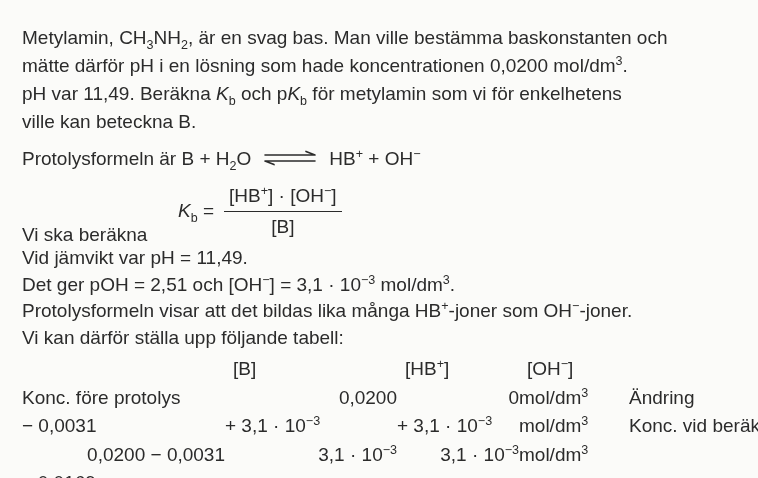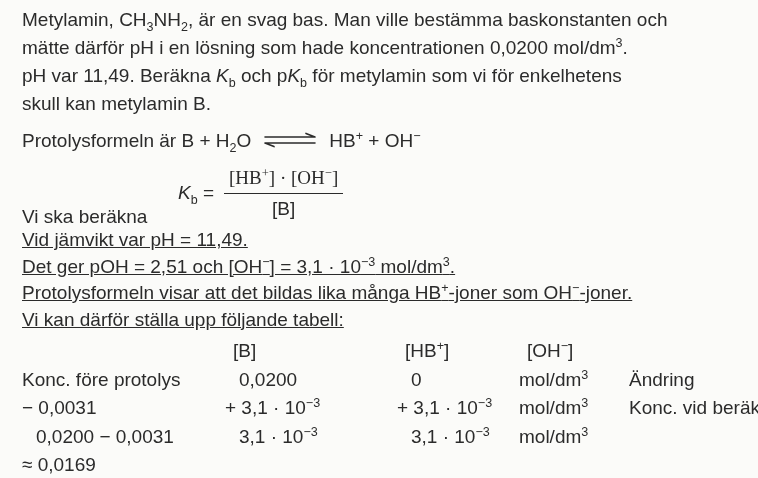--- a/index.html
+++ b/index.html
@@ -11,21 +11,21 @@
     height: 478px;
     background: #fbfbf9;
     color: #2b2b2b;
     font-family: "Liberation Sans", "DejaVu Sans", sans-serif;
     overflow: hidden;
   }
   .page {
     box-sizing: border-box;
     width: 758px;
     height: 344px;
-    padding: 6px 20px 0 22px;
+    padding: 24px 20px 0 22px;
     font-size: 19px;
     line-height: 28px;
   }
   sub, sup {
     font-size: 0.66em;
     line-height: 0;
   }
   i { font-style: italic; }
 
   .intro .line { display: block; }
@@ -52,52 +52,51 @@
   .kb-lhs { margin-right: 10px; }
   .fraction {
     display: inline-flex;
     flex-direction: column;
     text-align: center;
     line-height: 26px;
   }
   .fraction .num {
     border-bottom: 1.6px solid #2b2b2b;
     padding: 0 5px 2px 5px;
-    font-family: Liberation Serif, serif;
   }
   .fraction .den {
     padding-top: 2px;
   }
 
-  .body-lines { margin-top: 3px; text-decoration: underline; }
+  .body-lines { margin-top: 3px; }
   .body-lines .line {
     display: block;
     line-height: 26.5px;
   }
 
   .ice-table {
     margin-top: 4px;
     display: grid;
     grid-template-columns: 203px 172px 122px 110px 86px;
     line-height: 28.5px;
   }
   .ice-table .cell { white-space: nowrap; }
-  .ice-table .indent { padding-left: 14px; }
+  .ice-table .indent { padding-left: 14px; text-align: right; }
   .ice-table .hdr { padding-left: 8px; }
 </style>
 </head>
 <body>
 
 <div class="page">
 
   <div class="intro">
     <span class="line">Metylamin, CH<sub>3</sub>NH<sub>2</sub>, är en svag bas. Man ville bestämma baskonstanten och</span>
     <span class="line">mätte därför pH i en lösning som hade koncentrationen 0,0200 mol/dm<sup>3</sup>.</span>
     <span class="line">pH var 11,49. Beräkna <i>K</i><sub>b</sub> och p<i>K</i><sub>b</sub> för metylamin som vi för enkelhetens</span>
-    <span class="line">skull kan metylamin B.</span>
+    <span class="line">ville kan beteckna B.</span>
   </div>
 
   <div class="protolysis">
     <span>Protolysformeln är B + H<sub>2</sub>O</span>
     <span class="eq-arrow">
       <svg width="56" height="16" viewBox="0 0 56 16" aria-hidden="true">
         <path d="M3 5 H53 M53 5 L44 1.4" fill="none" stroke="#2b2b2b" stroke-width="1.6" stroke-linecap="round" stroke-linejoin="round"></path>
         <path d="M53 11 H3 M3 11 L12 14.6" fill="none" stroke="#2b2b2b" stroke-width="1.6" stroke-linecap="round" stroke-linejoin="round"></path>
       </svg>
     </span>

